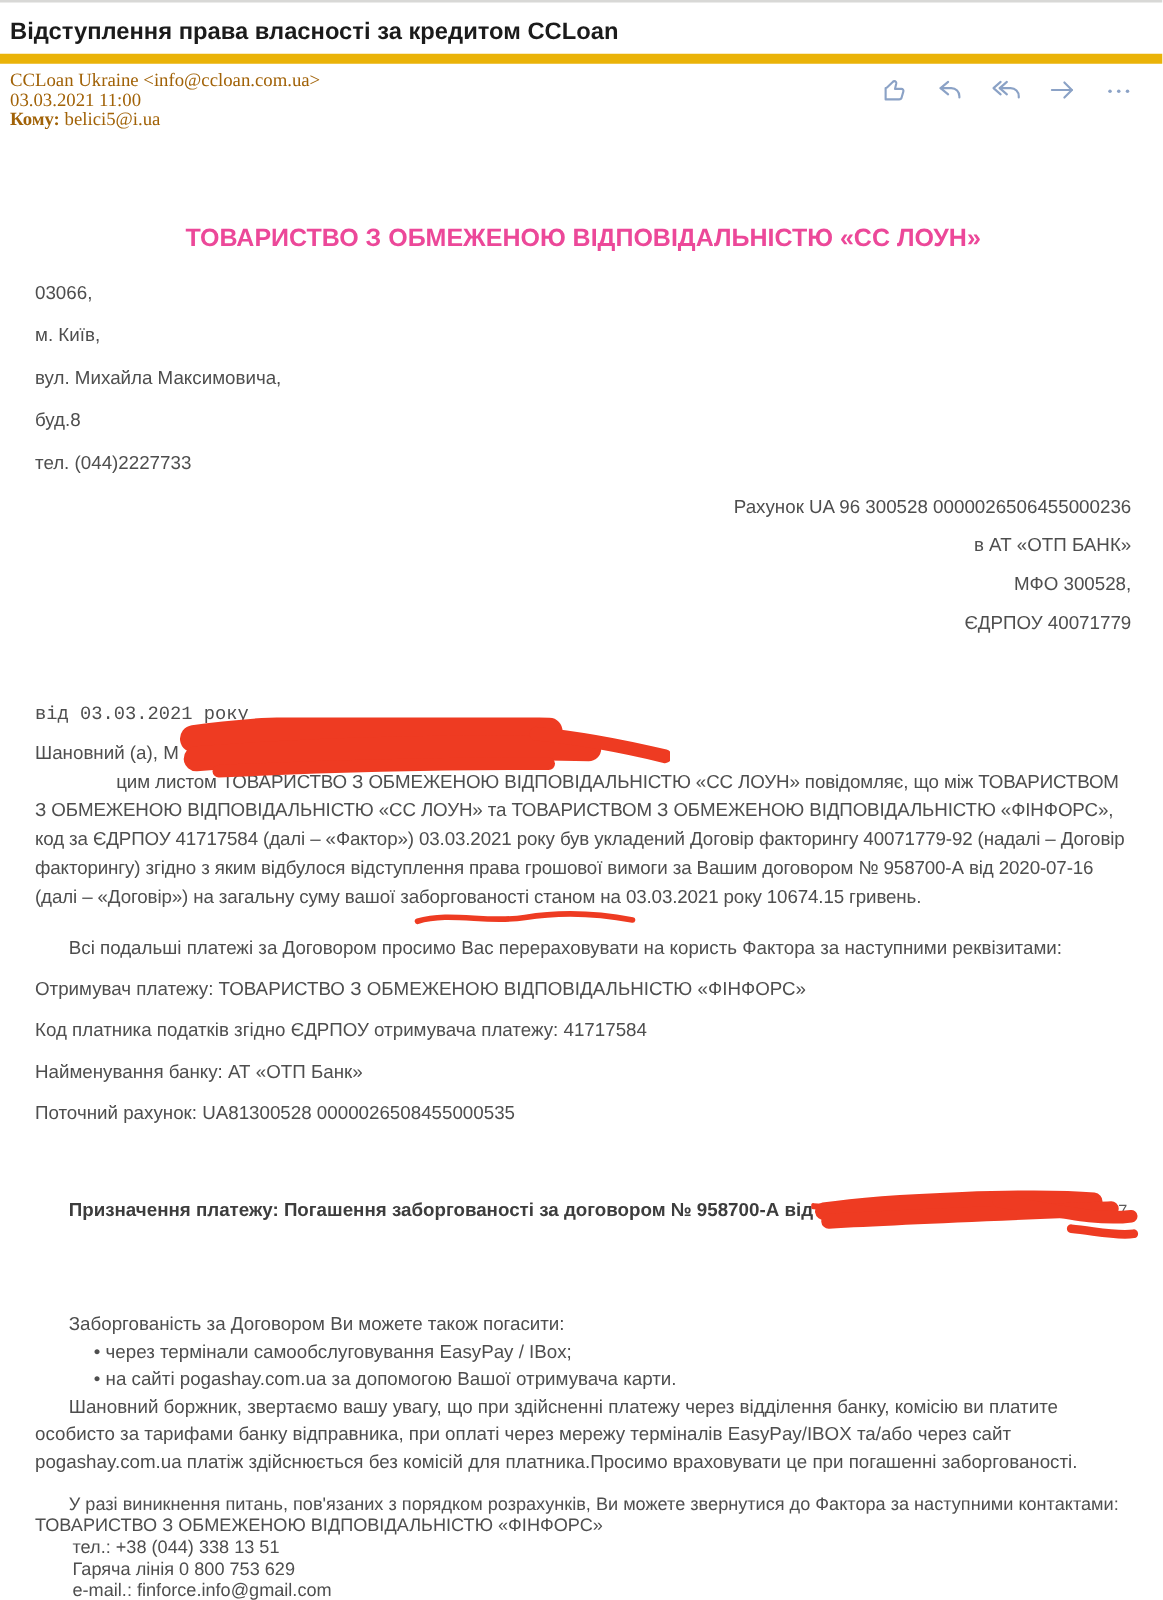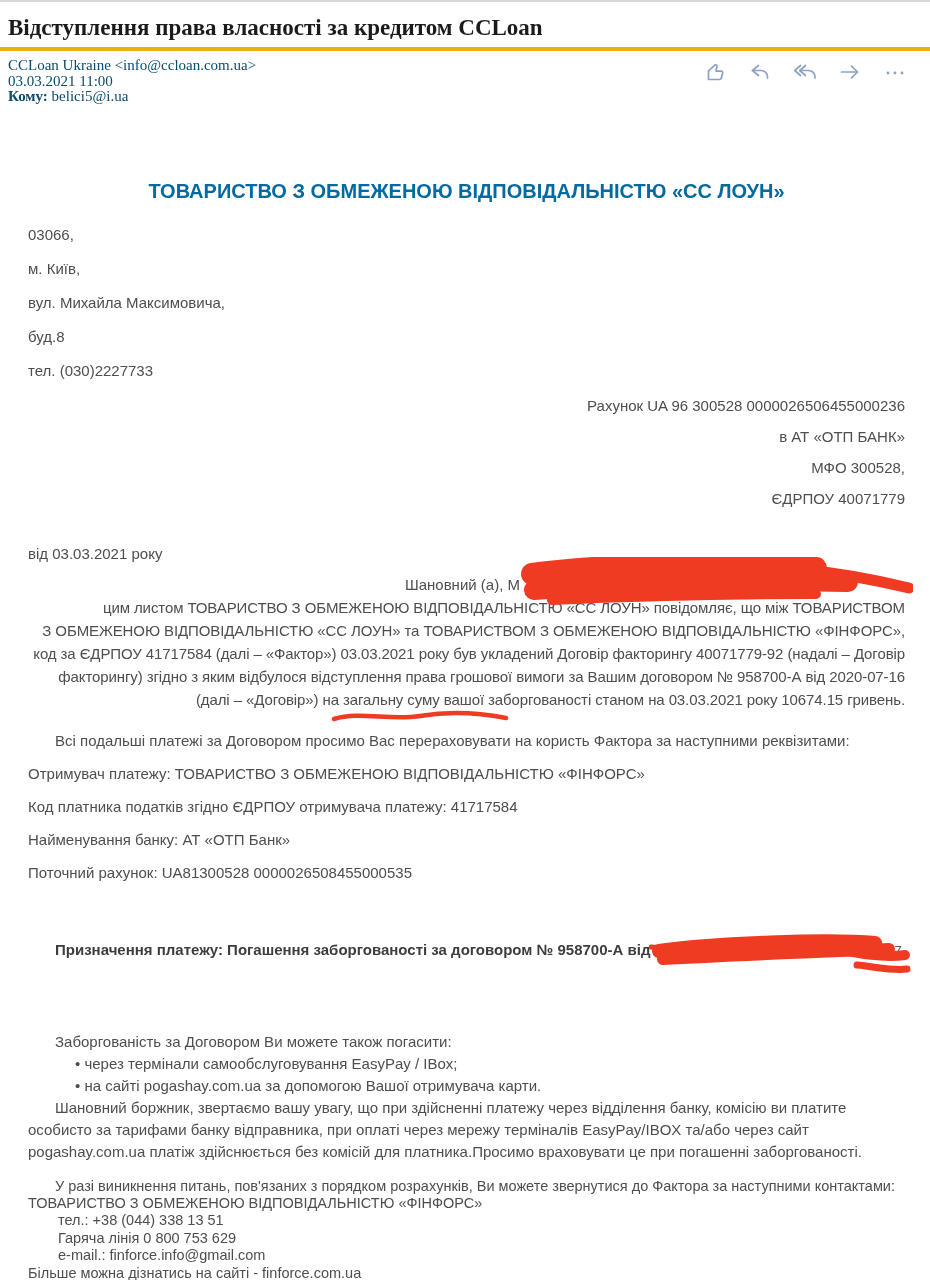--- a/index.html
+++ b/index.html
@@ -5,45 +5,45 @@
   * { box-sizing: border-box; }
   html,body { margin:0; padding:0; }
   body {
     width:930px; height:1280px; background:#ffffff; overflow:hidden; position:relative;
     font-family:"Liberation Sans", sans-serif; color:#4e4e4e;
   }
   .top-line { height:2px; background:#d8d8d6; width:100%; }
 
   
   .subject {
-    font-family:Liberation Serif, serif; font-weight:bold; font-size:23px; color:#1b1b1b;
-    margin:13px 0 0 0; padding:0 8px 6px 8px; border-bottom:4px solid #eab308;
+    font-family:Liberation Sans, sans-serif; font-weight:bold; font-size:19px; color:#1b1b1b;
+    margin:13px 0 0 0; padding:0 8px 6px 8px; border-bottom:8px solid #eab308;
   }
   .meta-row { position:relative; }
   .meta {
-    font-family:"Liberation Serif", serif; font-size:15px; color:#0c4a6e;
+    font-family:"Liberation Serif", serif; font-size:15px; color:#a16207;
     padding:7px 0 0 8px; line-height:15.5px;
   }
   .meta .lbl { font-weight:bold; }
   .actions { position:absolute; top:8px; right:22px; display:flex; gap:19px; align-items:center; }
   .action-btn { width:26px; height:26px; display:inline-flex; align-items:center; justify-content:center; cursor:pointer; }
   .action-btn svg { width:24px; height:24px; }
   .ico-stroke { fill:none; stroke:#8ba2c6; stroke-width:1.7; stroke-linecap:round; stroke-linejoin:round; }
   .ico-fill  { fill:#8ba2c6; }
 
   
   .letter { padding:0 25px 0 28px; font-size:15px; }
-  .company-header { text-align:center; font-size:20px; font-weight:bold; color:#0369a1; margin:75px 0 0 0; line-height:23px; }
+  .company-header { text-align:center; font-size:20px; font-weight:bold; color:#ec4899; margin:75px 0 0 0; line-height:23px; }
   .address { margin-top:24px; }
   .address p { margin:0 0 19px 0; line-height:15px; }
   .bank { margin-top:20px; text-align:right; }
   .bank p { margin:0 0 16px 0; line-height:15px; }
-  .dateline { margin-top:40px; line-height:15px; }
+  .dateline { margin-top:58px; line-height:15px;font-family:Liberation Mono, monospace; }
 
-  .para-wrap { position:relative; margin-top:12px;text-align:right; }
+  .para-wrap { position:relative; margin-top:12px; }
   .greet { line-height:23px; }
   .mainpara { margin:0; line-height:23px; text-indent:65px; letter-spacing:-0.1px; }
 
   .redact { position:relative; display:inline-block; vertical-align:baseline; }
   .redact-name { width:385px; height:15px; }
   .redact-name svg { position:absolute; left:-2px; top:-18px; width:395px; height:52px; }
   .redact-purpose { width:240px; height:13px; }
   .redact-purpose svg { position:absolute; left:-6px; top:-15px; width:266px; height:54px; }
   .scrib { fill:none; stroke:#ee3b22; stroke-linecap:round; }
   .underline-scrib { position:absolute; left:302px; bottom:-13px; width:180px; height:16px; }
@@ -116,21 +116,21 @@
 
 <main class="letter">
 
   <h2 class="company-header">ТОВАРИСТВО З ОБМЕЖЕНОЮ ВІДПОВІДАЛЬНІСТЮ «СС ЛОУН»</h2>
 
   <div class="address">
     <p>03066,</p>
     <p>м. Київ,</p>
     <p>вул. Михайла Максимовича,</p>
     <p>буд.8</p>
-    <p>тел. (030)2227733</p>
+    <p>тел. (044)2227733</p>
   </div>
 
   <div class="bank">
     <p>Рахунок UA 96 300528 0000026506455000236</p>
     <p>в АТ «ОТП БАНК»</p>
     <p>МФО 300528,</p>
     <p>ЄДРПОУ 40071779</p>
   </div>
 
   <div class="dateline">від 03.03.2021  року</div>

